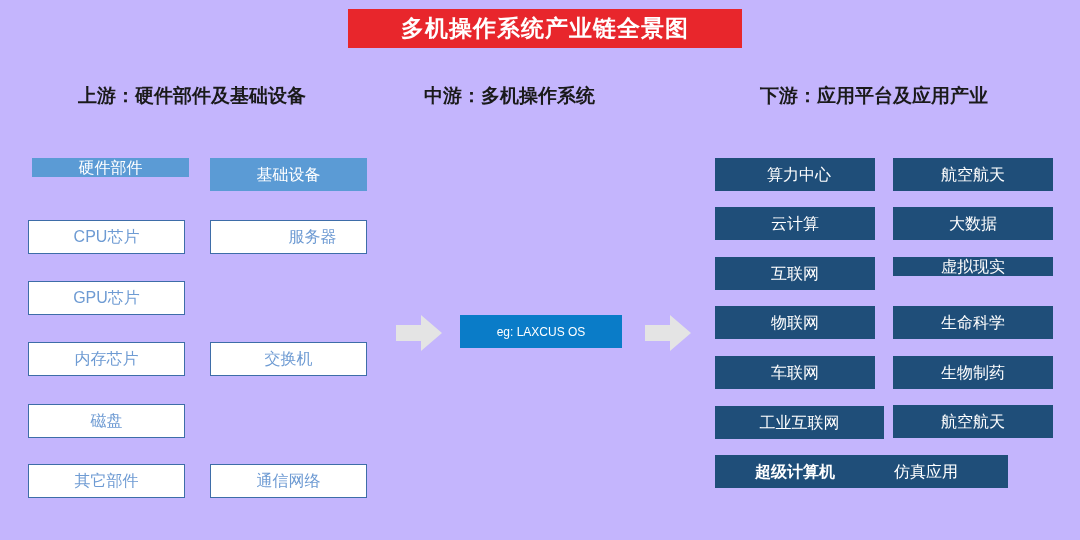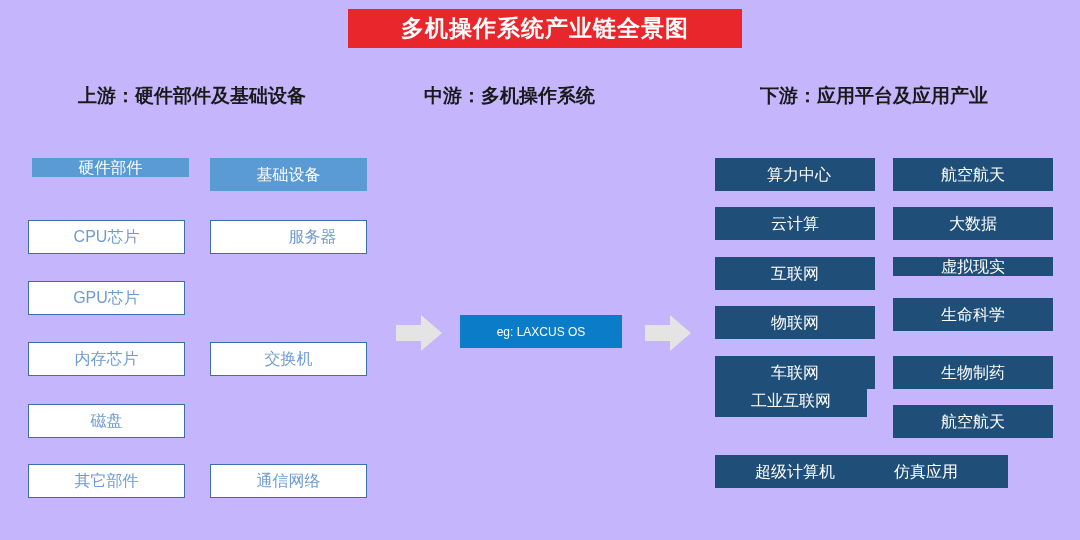--- a/index.html
+++ b/index.html
@@ -165,24 +165,24 @@
     <svg viewBox="0 0 46 40" xmlns="http://www.w3.org/2000/svg" aria-hidden="true">
       <polygon points="0,12 25,12 25,2 46,20 25,38 25,28 0,28" fill="#E4E4E4"></polygon>
     </svg>
   </div>
 
   <div class="box solid-navy" style="left:715px; top:158px; width:160px; height:33px;padding-left:8px;">算力中心</div>
   <div class="box solid-navy" style="left:715px; top:207px; width:160px; height:33px;">云计算</div>
   <div class="box solid-navy" style="left:715px; top:257px; width:160px; height:33px;">互联网</div>
   <div class="box solid-navy" style="left:715px; top:306px; width:160px; height:33px;">物联网</div>
   <div class="box solid-navy" style="left:715px; top:356px; width:160px; height:33px;">车联网</div>
-  <div class="box solid-navy" style="left:715px; top:384px; width:152px; height:33px;">工业互联网</div>
-  <div class="box solid-navy" style="left:715px; top:455px; width:160px; height:33px;">超级计算机</div>
+  <div class="box solid-navy" style="left:715px; top:406px; width:169px; height:33px;">工业互联网</div>
+  <div class="box solid-navy" style="left:715px; top:455px; width:160px; height:33px;font-weight:bold;">超级计算机</div>
 
   <div class="box solid-navy" style="left:893px; top:158px; width:160px; height:33px;">航空航天</div>
   <div class="box solid-navy" style="left:893px; top:207px; width:160px; height:33px;">大数据</div>
   <div class="box solid-navy" style="left:893px; top:257px; width:160px; height:19px;">虚拟现实</div>
-  <div class="box solid-navy" style="left:893px; top:298px; width:160px; height:33px;">生命科学</div>
+  <div class="box solid-navy" style="left:893px; top:306px; width:160px; height:33px;">生命科学</div>
   <div class="box solid-navy" style="left:893px; top:356px; width:160px; height:33px;">生物制药</div>
   <div class="box solid-navy" style="left:893px; top:405px; width:160px; height:33px;">航空航天</div>
   <div class="box solid-navy" style="left:844px; top:455px; width:164px; height:33px;">仿真应用</div>
 
 </div>
 
 </body></html>

